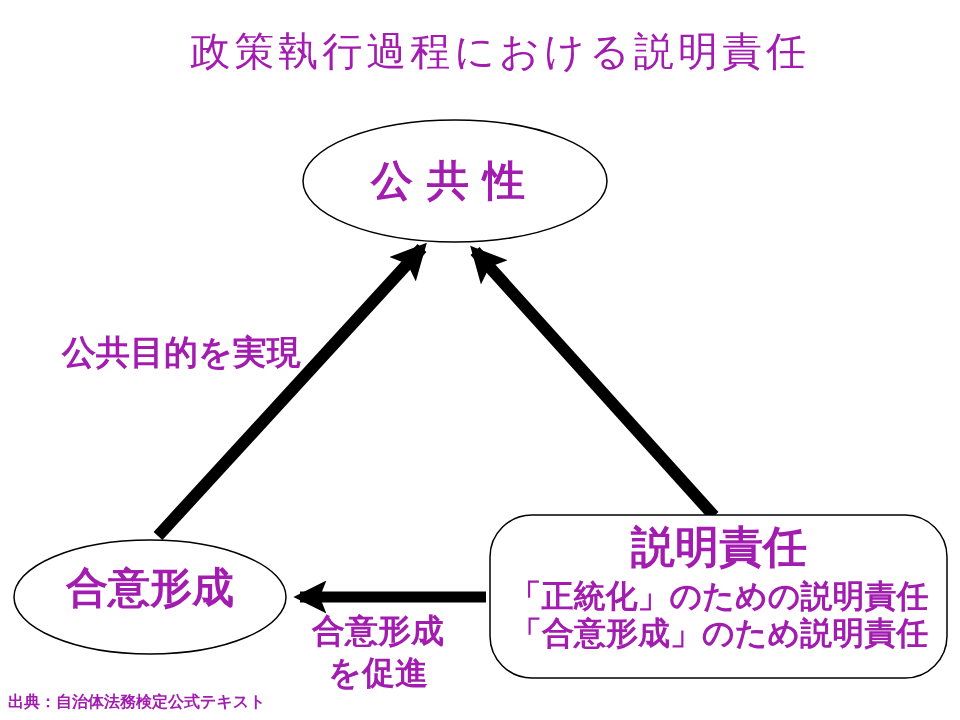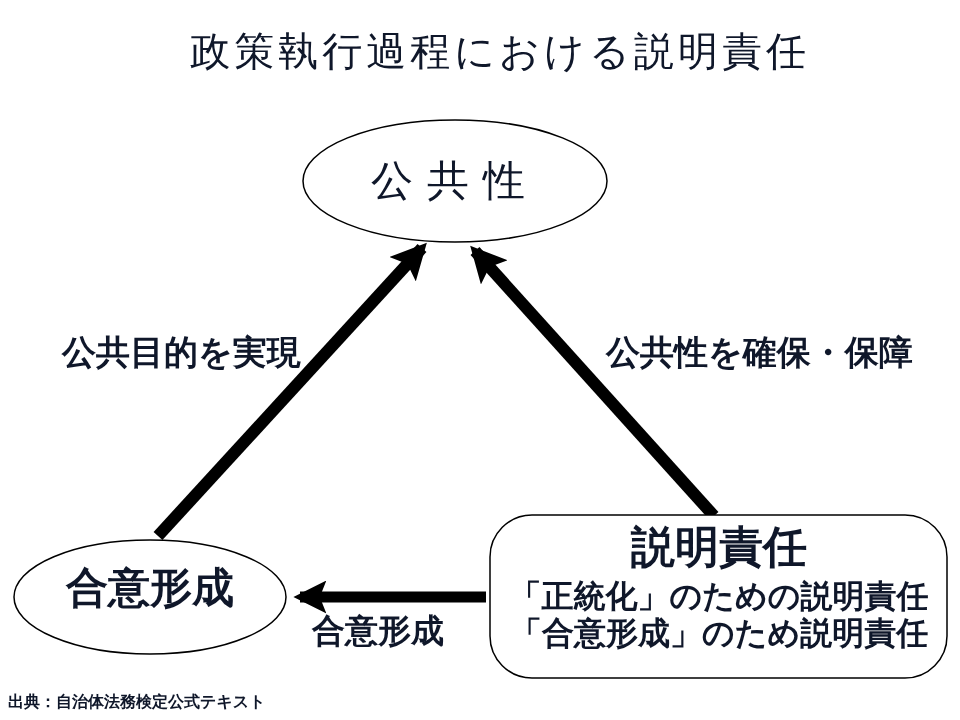--- a/index.html
+++ b/index.html
@@ -3,35 +3,35 @@
 <meta charset="utf-8">
 <style>
   html, body { margin: 0; padding: 0; background: #fff; }
   .slide {
     position: relative;
     width: 960px;
     height: 720px;
     background: #ffffff;
     overflow: hidden;
     font-family: "Liberation Sans", sans-serif;
-    color: #0f172a;
+    color: #a21caf;
   }
   .shapes { position: absolute; left: 0; top: 0; width: 960px; height: 720px; }
   .lbl { position: absolute; white-space: nowrap; line-height: 1.15; }
   .title {
     top: 28px; left: 500px;
     transform: translateX(-50%);
     font-size: 40px;
     font-weight: 400;
     letter-spacing: 4px;
   }
   .node-public {
     top: 181px; left: 455px;
     transform: translate(-50%, -50%);
-    font-size: 42px; font-weight: 400;
+    font-size: 42px; font-weight: 700;
     letter-spacing: 14px; margin-right: -14px;
   }
   .node-consensus {
     top: 588px; left: 150px;
     transform: translate(-50%, -50%);
     font-size: 42px; font-weight: 700;
   }
   .edge-label { font-size: 34px; font-weight: 700; text-align: center; }
   .edge-left  { top: 333px; left: 62px; }
   .edge-right { top: 333px; left: 606px; }
@@ -84,24 +84,24 @@
   </svg>
 
   <div class="lbl title">政策執行過程における説明責任</div>
 
   <div class="lbl node-public">公共性</div>
 
   <div class="lbl node-consensus">合意形成</div>
 
   <div class="lbl edge-label edge-left">公共目的を実現</div>
 
-  <div class="lbl edge-label edge-right">公共性を確保・保障</div>
 
   <div class="lbl edge-bottom">
     <div>合意形成</div>
+    <div>を促進</div>
   </div>
 
   <div class="lbl acc-title">説明責任</div>
 
   <div class="lbl acc-line1">「正統化」のための説明責任</div>
 
   <div class="lbl acc-line2">「合意形成」のため説明責任</div>
 
   <div class="lbl source">出典：自治体法務検定公式テキスト</div>
 

